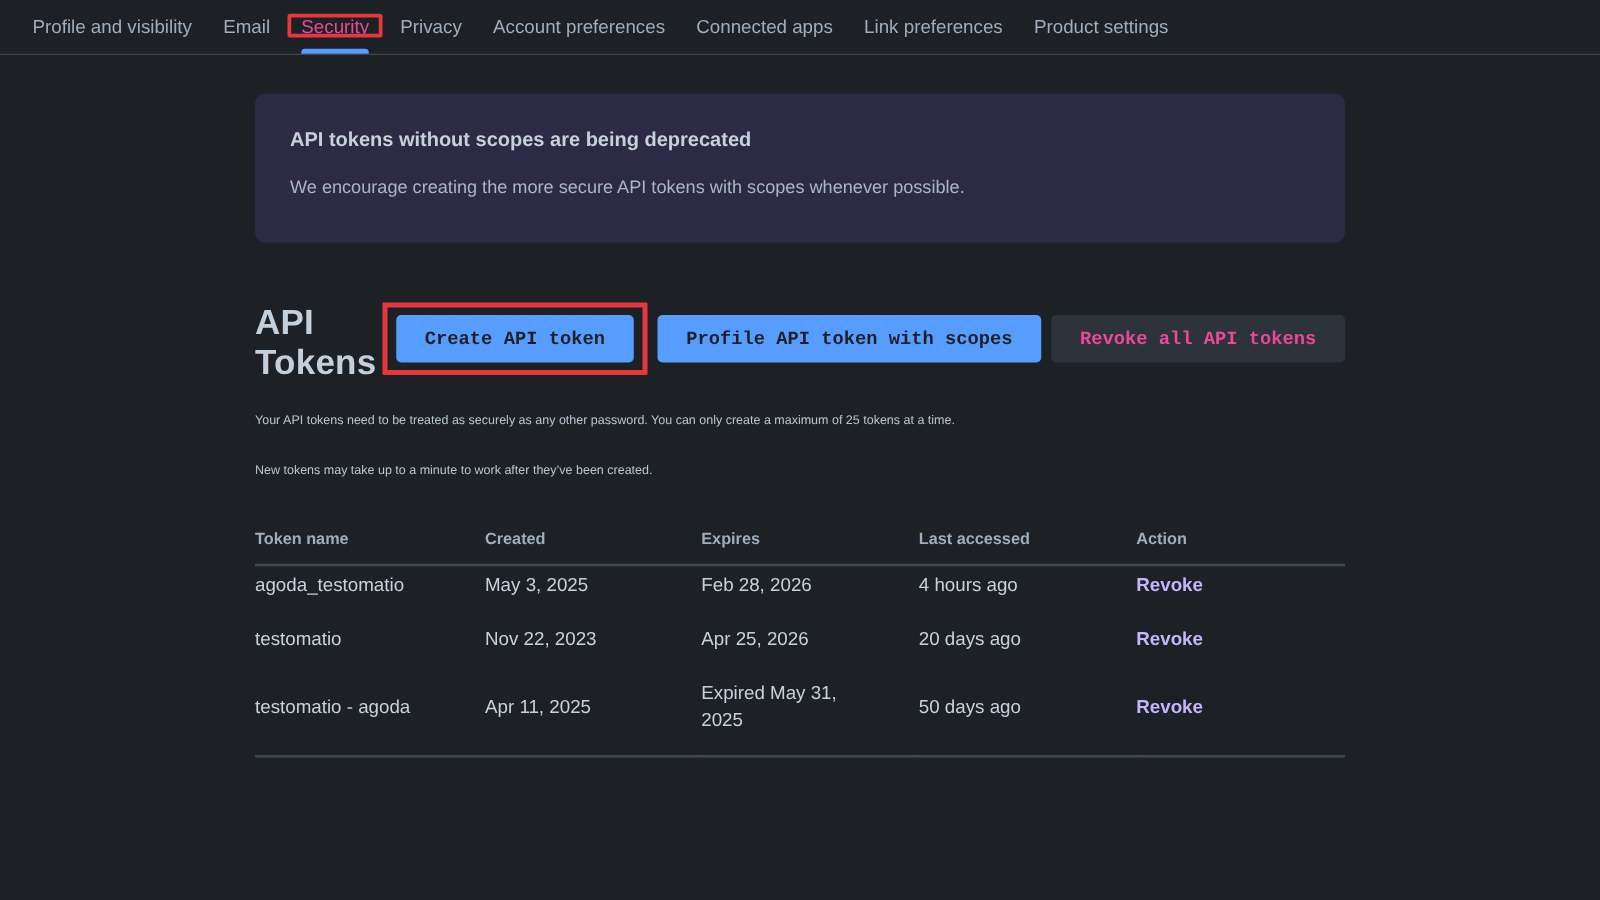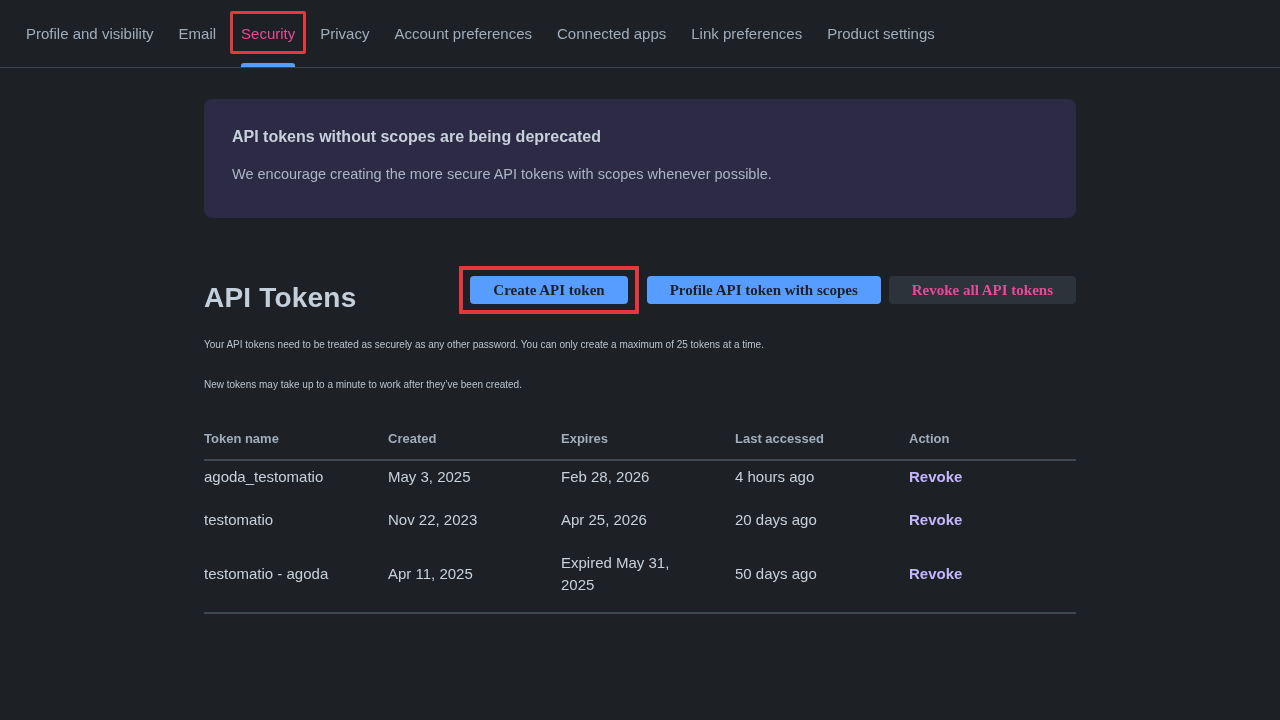--- a/index.html
+++ b/index.html
@@ -6,21 +6,21 @@
   html, body {
     width: 1280px; height: 720px;
     background: #1d2125;
     font-family: "Liberation Sans", sans-serif;
     overflow: hidden;
     color: #c7d1db;
   }
 
   
   .topnav {
-    height: 68px;
+    height: 44px;
     display: flex;
     align-items: stretch;
     gap: 25px;
     padding: 0 26px;
     border-bottom: 1px solid #3d444c;
   }
   .tab {
     display: flex;
     align-items: center;
     height: 100%;
@@ -69,40 +69,40 @@
   }
   .banner-message {
     margin-top: 20px;
     font-size: 14.5px;
     color: #aab6c5;
   }
 
   .section-head {
     margin-top: 48px;
     display: flex;
-    align-items: flex-end;
+    align-items: flex-start;
     justify-content: space-between;
   }
   .page-title {
     font-size: 28px;
     font-weight: 600;
     color: #c3cfdb;
     letter-spacing: 0.2px;
   }
   .btn-row {
     display: flex;
     align-items: center;
     gap: 8px;
   }
   .btn {
-    height: 28px;
+    height: 38px;
     border: none;
     border-radius: 4px;
     padding: 0 23px;
-    font-family: Liberation Serif, serif;
+    font-family: Liberation Mono, monospace;
     font-size: 15px;
     font-weight: 600;
     cursor: pointer;
     white-space: nowrap;
   }
   .btn.blue { background: #579dff; color: #1d2125; }
   .btn.gray { background: #2c333a; color: #ec4899; }
   .red-frame-btn {
     display: inline-flex;
     border: 4px solid #e5383d;

